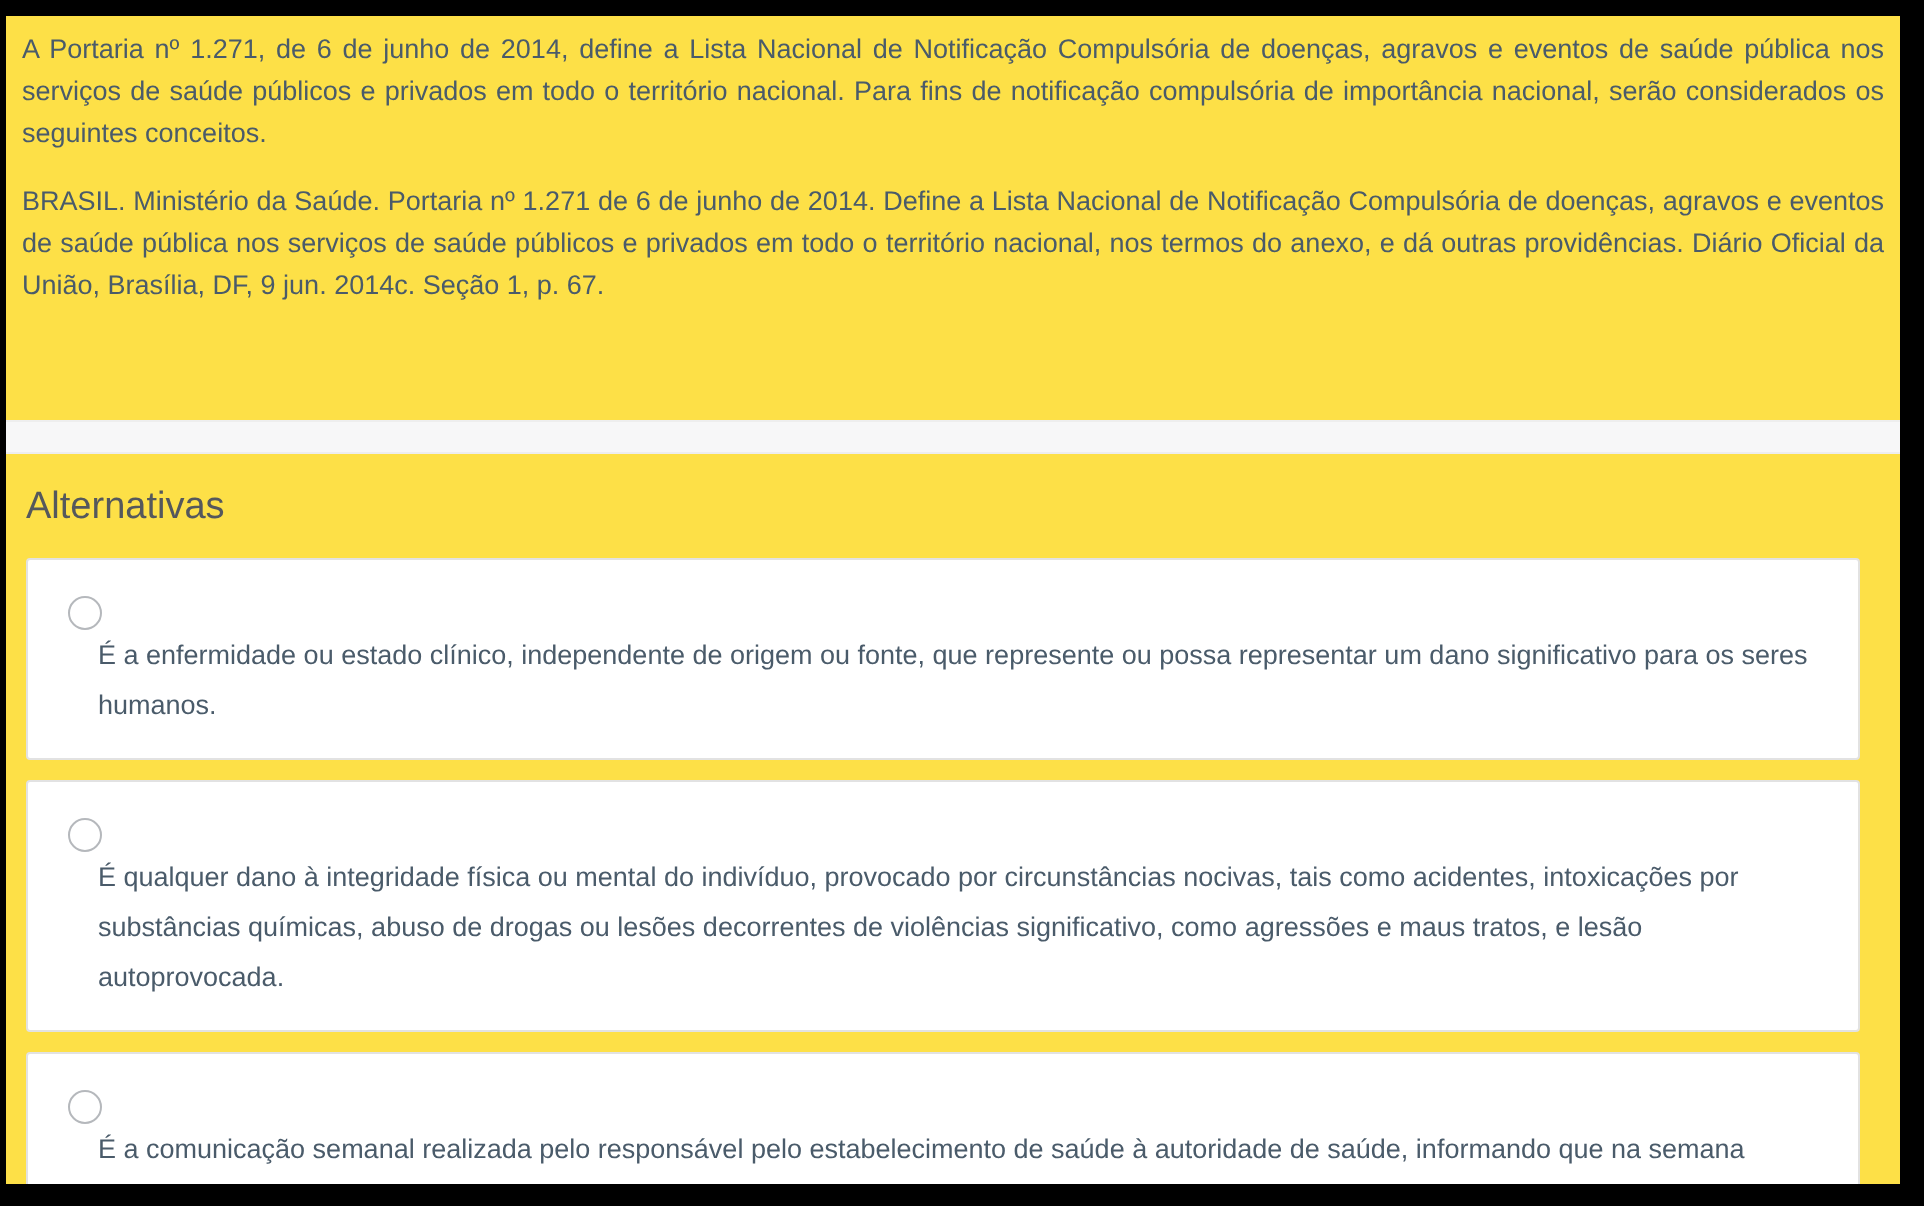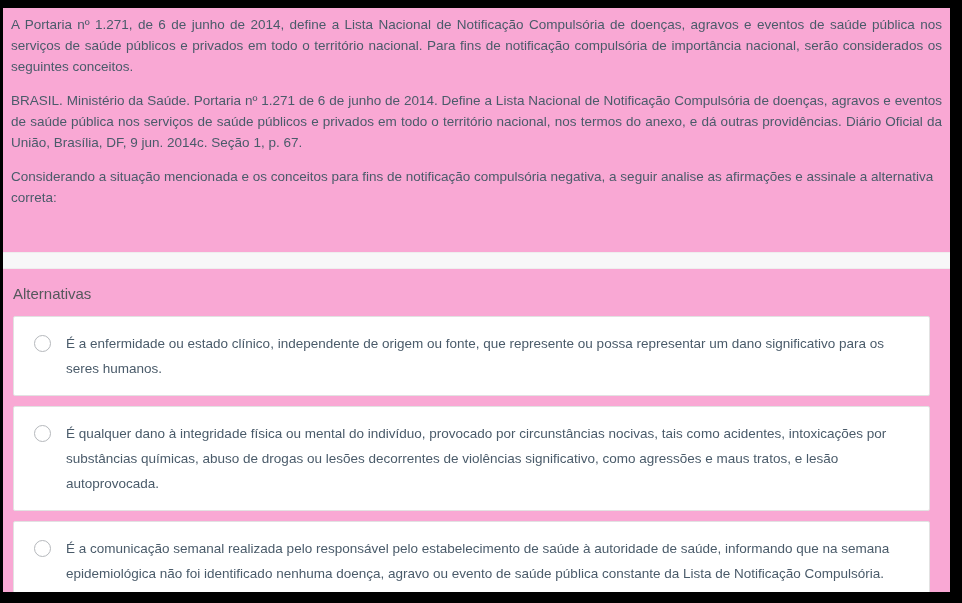--- a/index.html
+++ b/index.html
@@ -6,21 +6,21 @@
   html, body { width: 962px; height: 603px; }
   body {
     background: #000000;
     font-family: "Liberation Sans", "DejaVu Sans", sans-serif;
     overflow: hidden;
     position: relative;
   }
   .page {
     position: absolute;
     top: 8px; left: 3px; right: 12px; bottom: 11px;
-    background: #f9a8d4;
+    background: #fde047;
     overflow: hidden;
   }
   .question-block {
     padding: 6px 8px 0 8px;
     color: #4a5b6a;
     font-size: 13.5px;
     line-height: 21px;
     text-align: justify;
   }
   .question-block p { margin: 0; }
@@ -29,34 +29,35 @@
   .instruction { text-align: left; }
   .section-divider {
     margin-top: 44px;
     height: 17px;
     background: #f7f7f8;
     border-top: 1px solid #eeeeee;
     border-bottom: 1px solid #eeeeee;
   }
   .alt-heading {
     margin: 16px 0 14px 10px;
-    font-size: 15px;
+    font-size: 19px;
     font-weight: 400;
     color: #55585c;
   }
   .options { margin: 0 20px 0 10px; }
   .option-row {
     border: 1px solid #e2e2e2;
     border-radius: 2px;
     background: #ffffff;
     margin-bottom: 10px;
     padding: 14px 20px;
     display: flex;
     align-items: flex-start;
     cursor: pointer;
+    flex-direction: column;
   }
   .radio {
     flex: 0 0 auto;
     width: 17px; height: 17px;
     border-radius: 50%;
     border: 1px solid #b5b8bc;
     background: #ffffff;
     margin-top: 4px;
   }
   .option-label {
@@ -70,21 +71,20 @@
 </head>
 <body>
 
 <div class="page">
 
   <div class="question-block">
     <p>A Portaria nº 1.271, de 6 de junho de 2014, define a Lista Nacional de Notificação Compulsória de doenças, agravos e eventos de saúde pública nos serviços de saúde públicos e privados em todo o território nacional. Para fins de notificação compulsória de importância nacional, serão considerados os seguintes conceitos.</p>
     <div class="spacer"></div>
     <p>BRASIL. Ministério da Saúde. Portaria nº 1.271 de 6 de junho de 2014. Define a Lista Nacional de Notificação Compulsória de doenças, agravos e eventos de saúde pública nos serviços de saúde públicos e privados em todo o território nacional, nos termos do anexo, e dá outras providências. Diário Oficial da União, Brasília, DF, 9 jun. 2014c. Seção 1, p. 67.</p>
     <div class="spacer"></div>
-    <p class="instruction">Considerando a situação mencionada e os conceitos para fins de notificação compulsória negativa, a seguir analise as afirmações e assinale a alternativa correta:</p>
   </div>
 
   <div class="section-divider"></div>
 
   <h2 class="alt-heading">Alternativas</h2>
 
   <div class="options">
 
     <div class="option-row">
       <span class="radio"></span>

